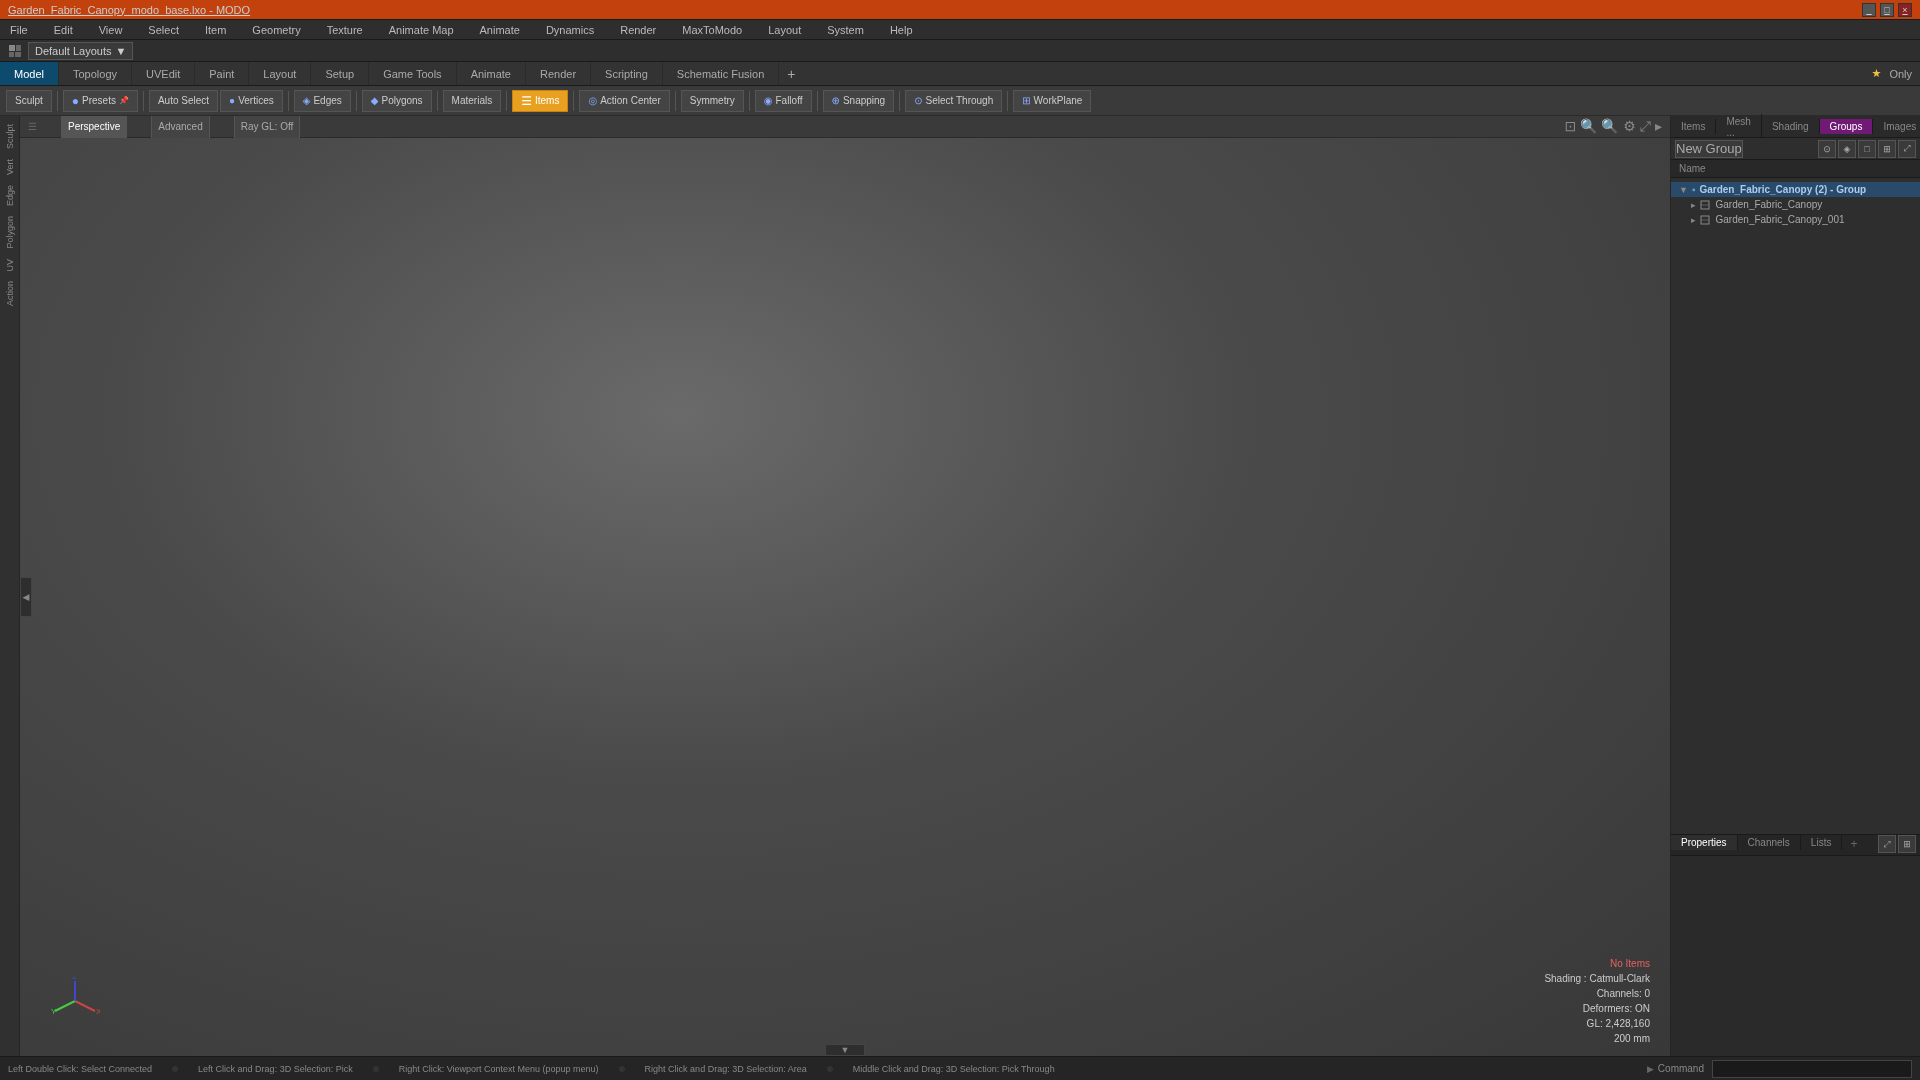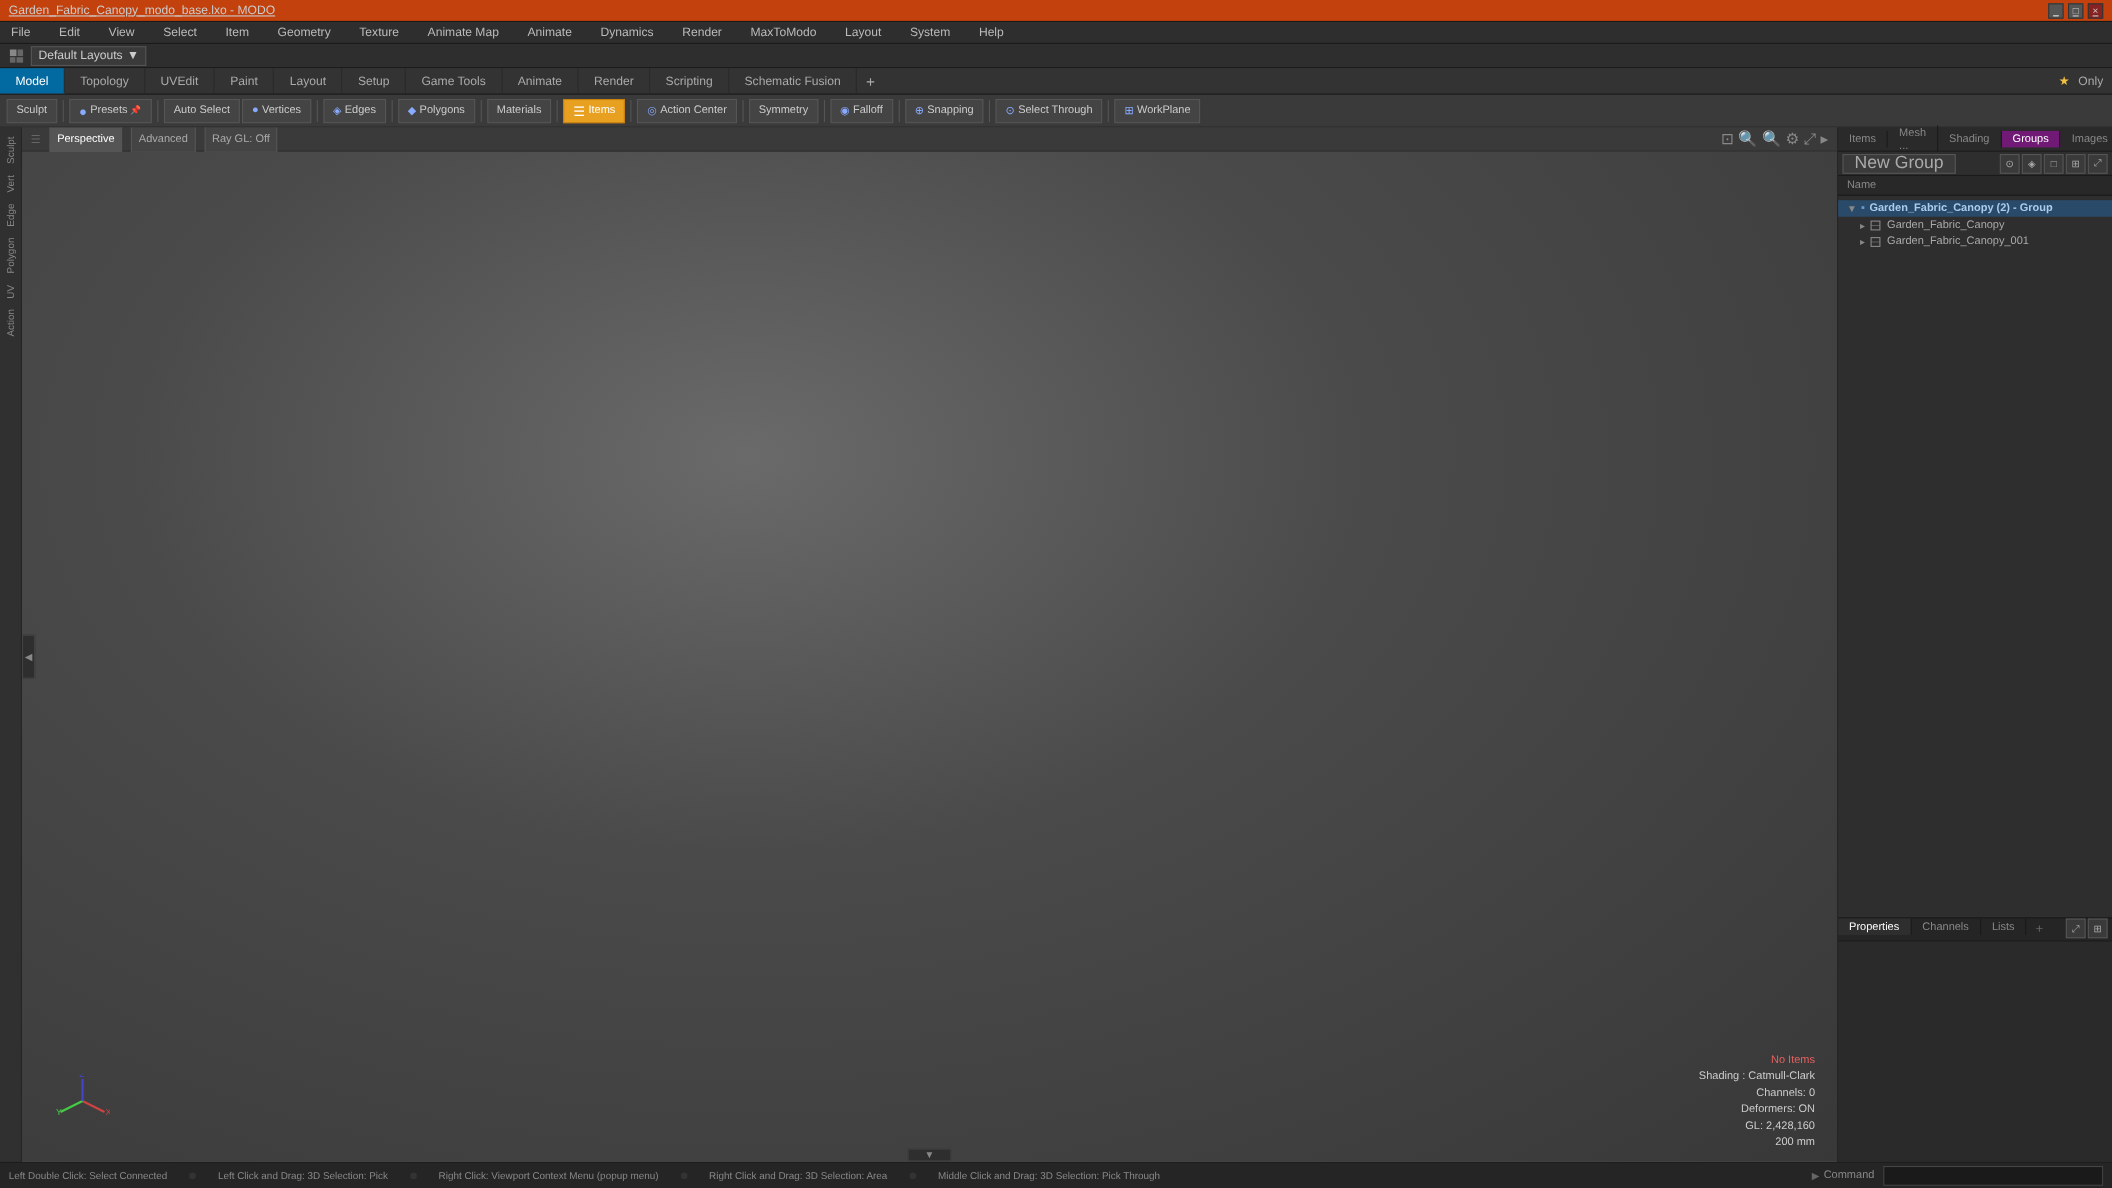--- a/index.html
+++ b/index.html
@@ -95,21 +95,21 @@
       padding: 4px 14px;
       font-size: 11px;
       color: #aaa;
       cursor: pointer;
       border-right: 1px solid #2a2a2a;
       height: 100%;
       display: flex;
       align-items: center;
     }
     .tab.active {
-      background: #0369a1;
+      background: #0c4a6e;
       color: #fff;
     }
     #tab-right {
       margin-left: auto;
       display: flex;
       align-items: center;
       padding-right: 8px;
       gap: 8px;
       font-size: 11px;
       color: #aaa;
@@ -193,20 +193,21 @@
       gap: 8px;
       border-bottom: 1px solid #2a2a2a;
     }
     .vp-btn {
       font-size: 10px;
       color: #aaa;
       cursor: pointer;
       padding: 18px 6px;
       background: #444;
       border: 1px solid #555;
+      margin-left: 16px;
     }
     .vp-btn.active { background: #555; color: #fff; }
     #viewport-canvas {
       width: 100%;
       height: calc(100% - 22px);
       position: relative;
       background: #5a5a5a;
       overflow: hidden;
     }
 
@@ -678,21 +679,21 @@
 
     <div id="right-panel-tabs">
       <div class="rp-tab">Items</div>
       <div class="rp-tab">Mesh ...</div>
       <div class="rp-tab">Shading</div>
       <div class="rp-tab active">Groups</div>
       <div class="rp-tab">Images</div>
     </div>
 
     <div id="panel-toolbar">
-      <div class="panel-tool-btn" style="width:auto; padding:0 10px; font-size:16px;text-align:right;">New Group</div>
+      <div class="panel-tool-btn" style="width:auto; padding:0 0; font-size:13px;text-align:right;">New Group</div>
       <div style="margin-left:auto; display:flex; gap:2px;">
         <div class="panel-tool-btn">⊙</div>
         <div class="panel-tool-btn">◈</div>
         <div class="panel-tool-btn">□</div>
         <div class="panel-tool-btn">⊞</div>
         <div class="panel-tool-btn">⤢</div>
       </div>
     </div>
 
     <div id="panel-column-header">

